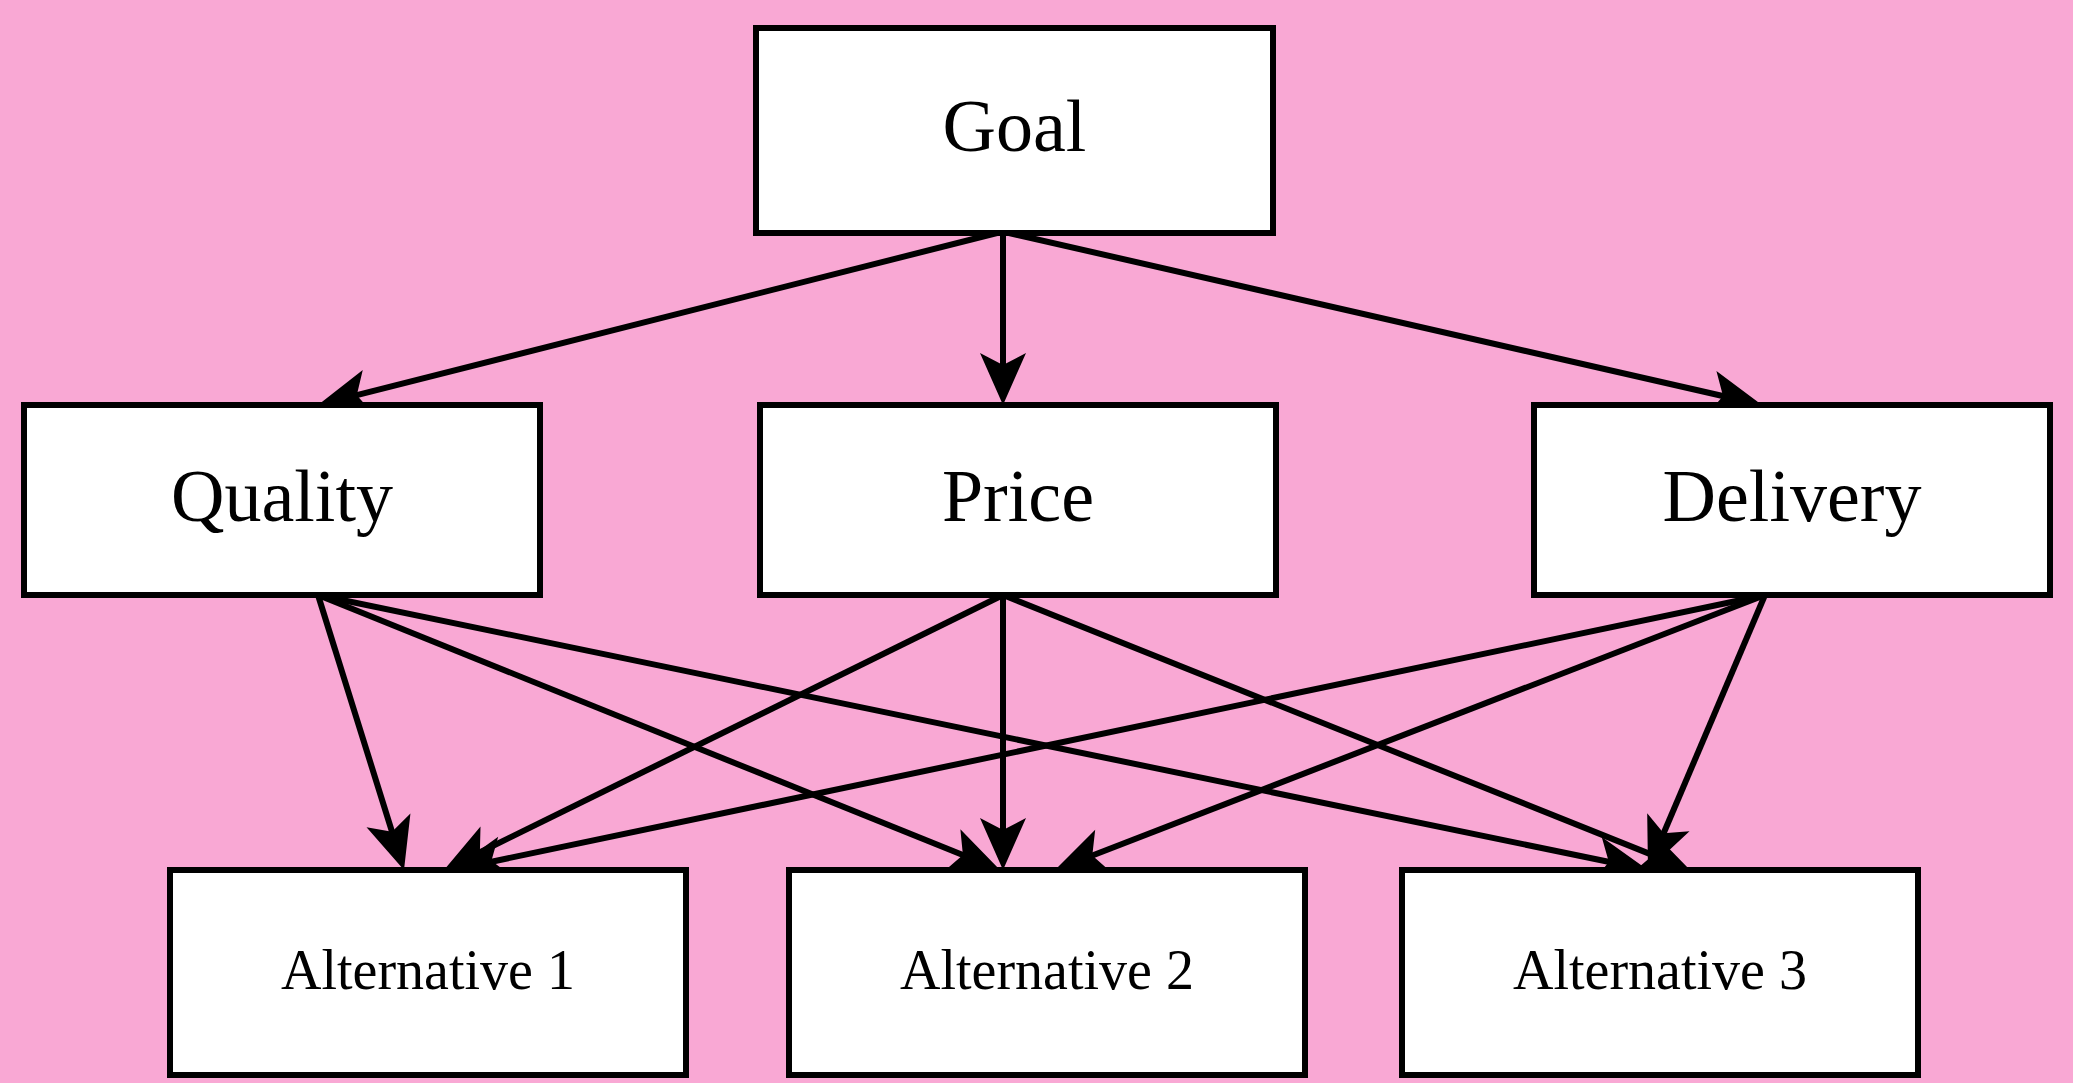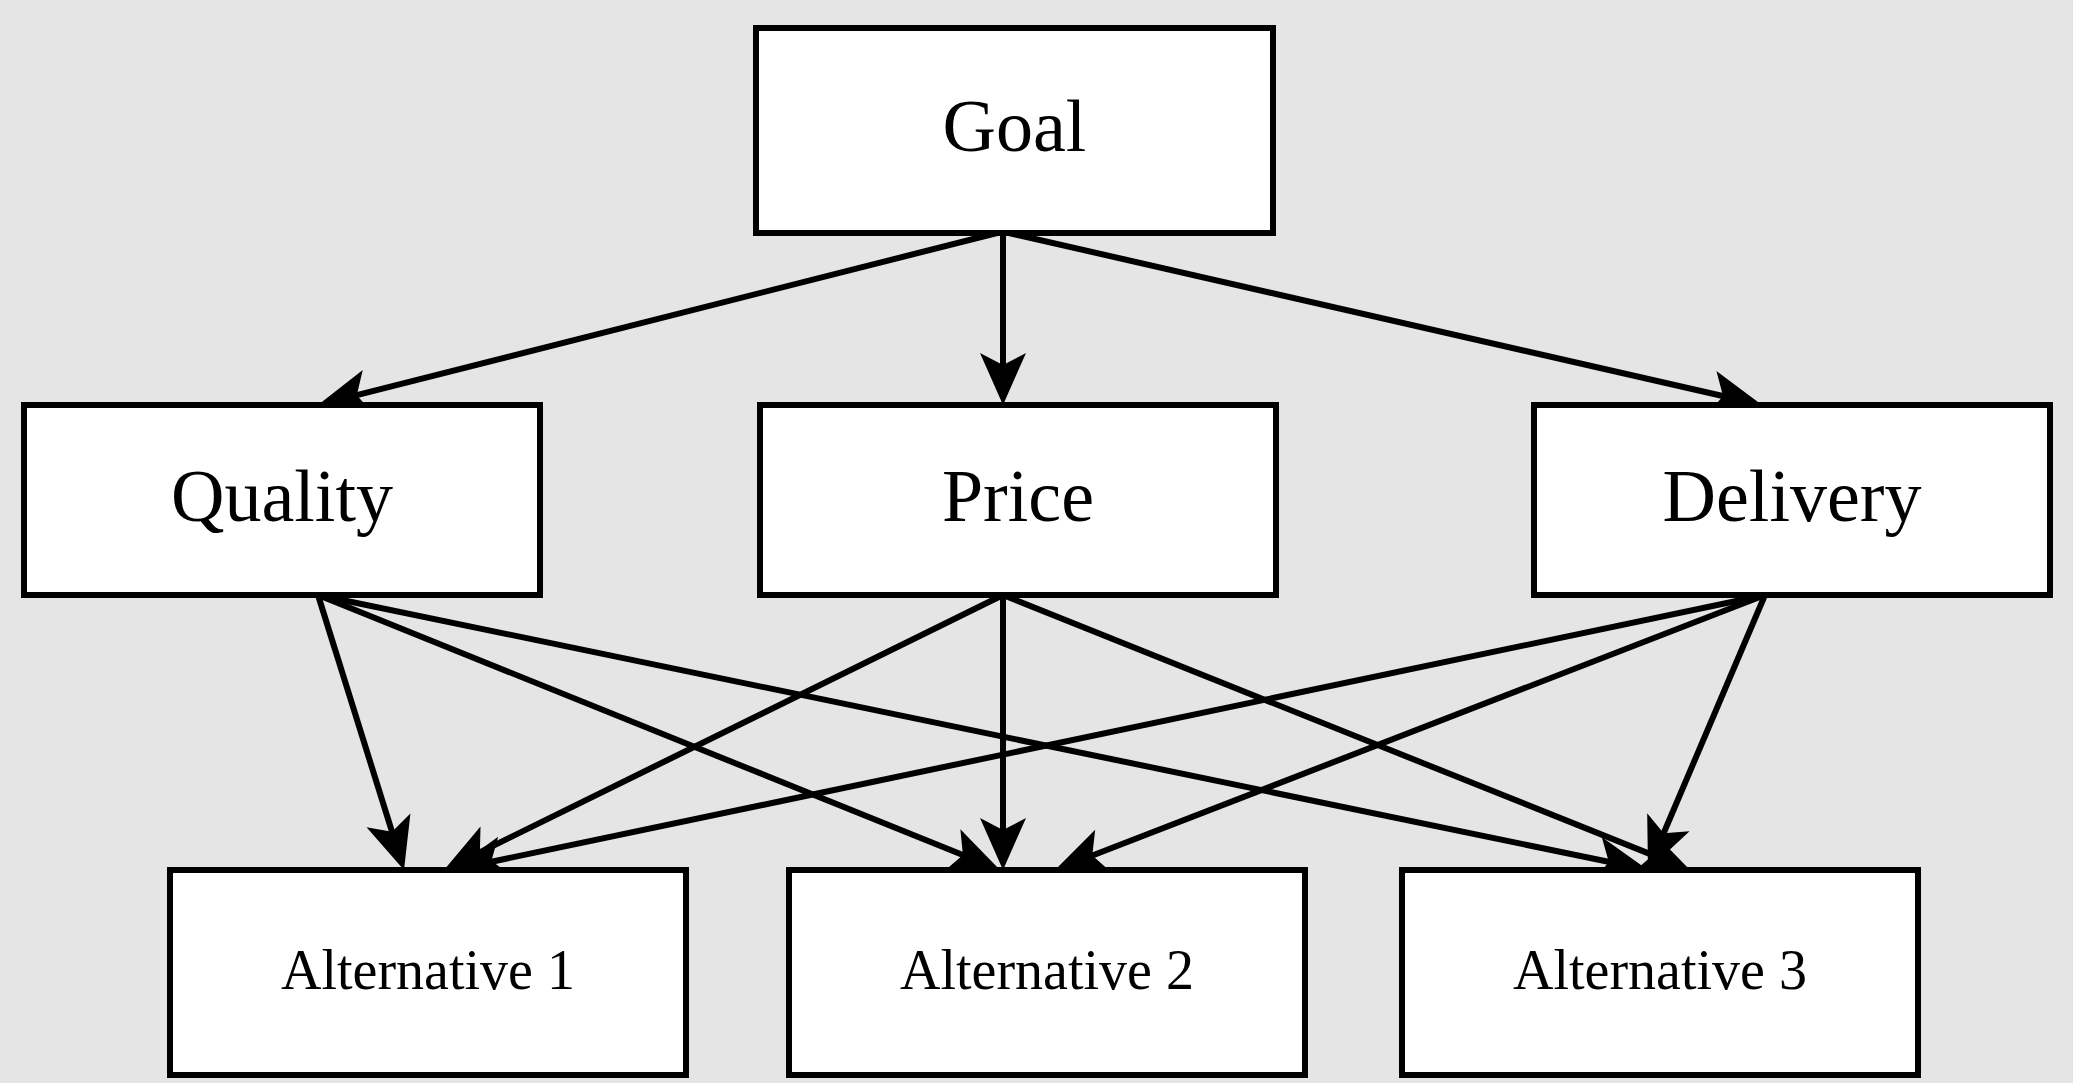--- a/index.html
+++ b/index.html
@@ -7,21 +7,21 @@
     padding: 0;
     background: #ffffff;
   }
   body {
     font-family: "Liberation Serif", "DejaVu Serif", serif;
   }
   #diagram-root {
     position: relative;
     width: 2073px;
     height: 1083px;
-    background: #e5e5e5;
+    background: #f9a8d4;
     overflow: hidden;
   }
   #ahp-svg {
     display: block;
     width: 2073px;
     height: 1083px;
   }
   .node-box {
     fill: #ffffff;
     stroke: #000000;

